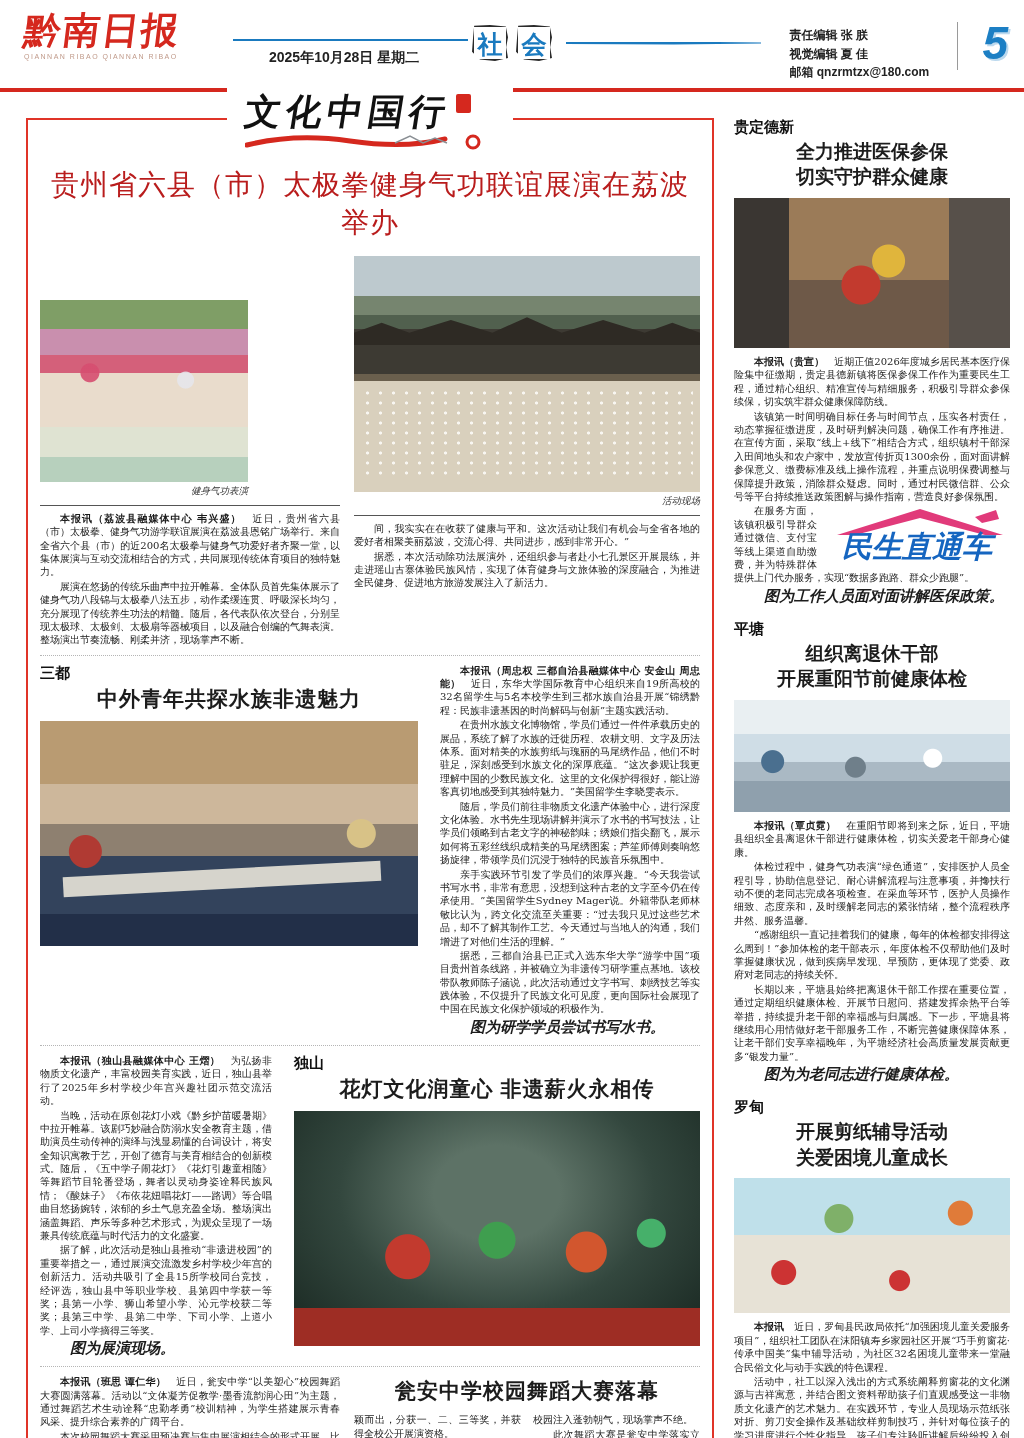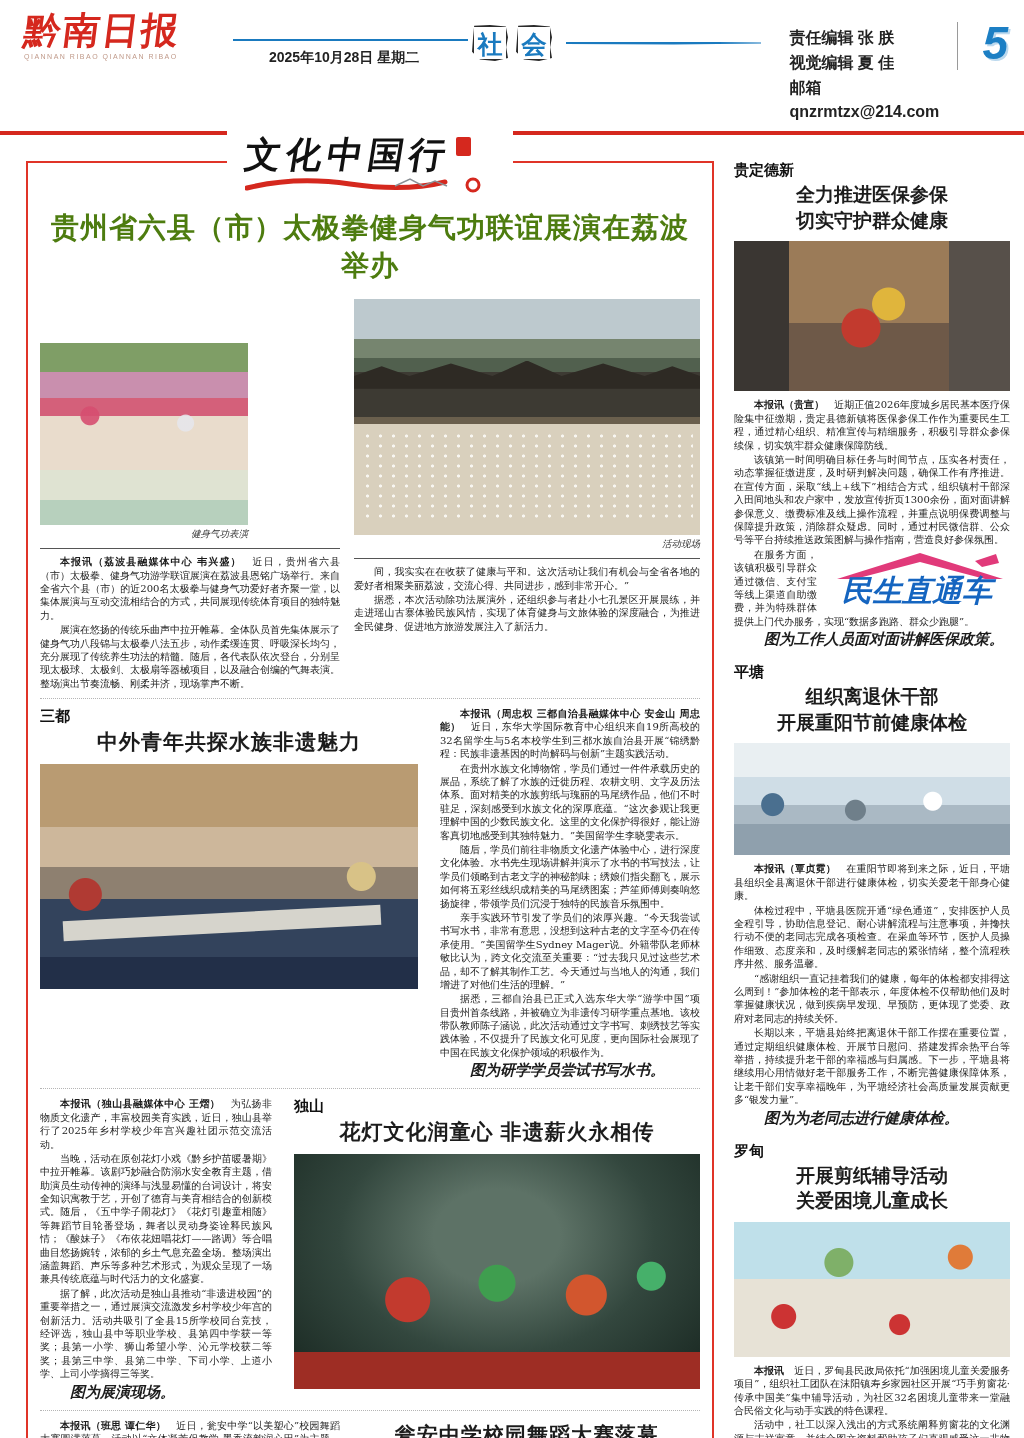--- a/index.html
+++ b/index.html
@@ -8,21 +8,21 @@
 
   
   .masthead{display:flex;align-items:flex-start;padding:12px 16px 4px 24px;gap:14px;}
   .mast-left{width:195px;flex:0 0 auto;}
   .paper-logo{color:#d5281e;font-family:"Liberation Sans",sans-serif;font-weight:900;font-size:37px;line-height:1;transform:skewX(-7deg);letter-spacing:2px;}
   .paper-pinyin{font-size:7px;color:#c09a8a;letter-spacing:1.5px;margin-top:4px;font-family:"Liberation Sans",sans-serif;}
   .mast-mid{flex:1;display:flex;align-items:center;height:62px;}
   .date-cell{flex:0 0 235px;border-top:2px solid #1a7abf;margin-top:20px;padding:8px 0 0 36px;box-sizing:border-box;font-family:"Liberation Sans",sans-serif;font-weight:bold;font-size:14px;color:#222;}
   .sec-char{display:inline-block;width:36px;height:36px;line-height:34px;text-align:center;color:#1a7abf;font-weight:900;font-size:25px;font-family:"Liberation Sans",sans-serif;border:2px solid #2b2b2b;background:#fff;margin:0 4px;box-sizing:border-box;clip-path:polygon(6% 2%,50% 0,94% 4%,100% 34%,95% 62%,100% 92%,64% 100%,22% 96%,0 74%,3% 34%);}
   .rule-right{flex:1;height:3px;background:#1a7abf;margin:0 14px 0 10px;clip-path:polygon(0 20%,55% 0,100% 35%,100% 65%,55% 100%,0 80%);}
-  .editors{flex:0 0 150px;font-size:16px;font-weight:bold;color:#222;line-height:1.55;font-family:"Liberation Sans",sans-serif;padding-top:14px;}
+  .editors{flex:0 0 150px;font-size:12px;font-weight:bold;color:#222;line-height:1.55;font-family:"Liberation Sans",sans-serif;padding-top:14px;}
   .mast-div{width:1px;background:#9a9a9a;height:48px;margin:10px 10px 0 4px;}
   .page-num{color:#1c7fc4;font-family:"Liberation Sans",sans-serif;font-style:italic;font-weight:900;font-size:46px;line-height:1;padding-top:8px;text-shadow:2px 2px 0 #bcd9ee;}
   .red-rule{height:4px;background:#d5281e;margin-top:2px;}
 
   
   .content{display:flex;gap:20px;padding:26px 14px 12px 26px;box-sizing:border-box;align-items:flex-start;}
   .left-box{position:relative;width:688px;flex:0 0 auto;border:2px solid #e03428;padding:34px 12px 10px;box-sizing:border-box;background:#fff;}
   .sidebar{flex:1;min-width:0;}
 
   
@@ -36,21 +36,21 @@
   .p{margin:0;text-indent:2em;font-size:10px;line-height:1.34;text-align:justify;}
   .p + .p{margin-top:1px;}
   .lead{font-weight:bold;}
   .figcap{font-style:italic;font-weight:bold;font-size:15px;}
   .pcap{font-style:italic;font-size:9.5px;color:#333;text-align:right;margin-top:3px;}
   .sec-label{font-family:"Liberation Sans",sans-serif;font-weight:bold;font-size:15px;color:#111;}
   .dotsep{border:0;border-top:1.5px dotted #b5b5b5;margin:8px 0;}
   .toprule{border-top:1px solid #555;margin-top:7px;padding-top:6px;}
 
   
-  .feat-headline{font-family:"Liberation Sans",sans-serif;font-weight:700;font-size:28px;text-align:center;letter-spacing:1px;margin:12px 0 14px;color:#4d7c0f;}
+  .feat-headline{font-family:"Liberation Sans",sans-serif;font-weight:400;font-size:28px;text-align:center;letter-spacing:1px;margin:12px 0 14px;color:#b91c1c;}
   .feat-photos{display:flex;gap:14px;}
   .feat-left{width:300px;flex:0 0 auto;margin-top:44px;}
   .feat-right{flex:1;min-width:0;}
   .cols2{display:flex;gap:12px;}
   .cols2 > div{flex:1;min-width:0;}
 
   
   .photo{position:relative;overflow:hidden;background:#ccc;}
   .ph-taiji-sm{width:208px;height:182px;background:
     radial-gradient(circle at 24% 40%,rgba(214,78,112,.9) 0 9px,transparent 10px),
@@ -121,21 +121,21 @@
     </div>
     <div class="mast-mid">
       <div class="date-cell">2025年10月28日  星期二</div>
       <span class="sec-char">社</span>
       <span class="sec-char">会</span>
       <div class="rule-right"></div>
     </div>
     <div class="editors">
       <div>责任编辑  张  朕</div>
       <div>视觉编辑  夏  佳</div>
-      <div>邮箱  qnzrmtzx@214.com</div>
+      <div>邮箱  qnzrmtzx@180.com</div>
     </div>
     <div class="mast-div"></div>
     <div class="page-num">5</div>
   </div>
   <div class="red-rule"></div>
 
   <div class="content">
 
     <div class="left-box">
 
@@ -265,21 +265,21 @@
       <div class="side-art">
         <div class="sec-label">平塘</div>
         <div class="side-headline">
           <div>组织离退休干部</div>
           <div>开展重阳节前健康体检</div>
         </div>
         <div class="side-photo-wrap">
           <div class="photo ph-tijian"></div>
         </div>
         <p class="p"><b class="lead">本报讯（覃贞霓）　</b><span>在重阳节即将到来之际，近日，平塘县组织全县离退休干部进行健康体检，切实关爱老干部身心健康。</span></p>
-        <p class="p">体检过程中，平塘县医院开通“绿色通道”，安排医护人员全程引导，协助信息登记、耐心讲解流程与注意事项，并搀扶行动不便的老同志完成各项检查。在采血等环节，医护人员操作细致、态度亲和，及时缓解老同志的紧张情绪，整个流程秩序井然、服务温馨。</p>
+        <p class="p">体检过程中，健身气功表演“绿色通道”，安排医护人员全程引导，协助信息登记、耐心讲解流程与注意事项，并搀扶行动不便的老同志完成各项检查。在采血等环节，医护人员操作细致、态度亲和，及时缓解老同志的紧张情绪，整个流程秩序井然、服务温馨。</p>
         <p class="p">“感谢组织一直记挂着我们的健康，每年的体检都安排得这么周到！”参加体检的老干部表示，年度体检不仅帮助他们及时掌握健康状况，做到疾病早发现、早预防，更体现了党委、政府对老同志的持续关怀。</p>
         <p class="p">长期以来，平塘县始终把离退休干部工作摆在重要位置，通过定期组织健康体检、开展节日慰问、搭建发挥余热平台等举措，持续提升老干部的幸福感与归属感。下一步，平塘县将继续用心用情做好老干部服务工作，不断完善健康保障体系，让老干部们安享幸福晚年，为平塘经济社会高质量发展贡献更多“银发力量”。</p>
         <p class="p figcap">图为为老同志进行健康体检。</p>
       </div>
 
       <div class="side-art">
         <div class="sec-label">罗甸</div>
         <div class="side-headline">
           <div>开展剪纸辅导活动</div>
           <div>关爱困境儿童成长</div>

